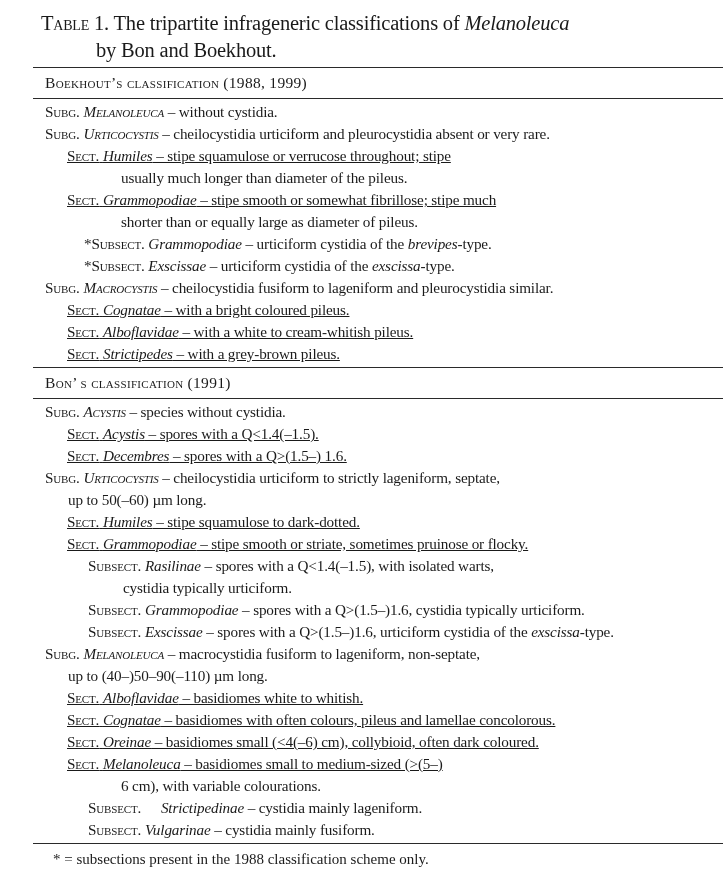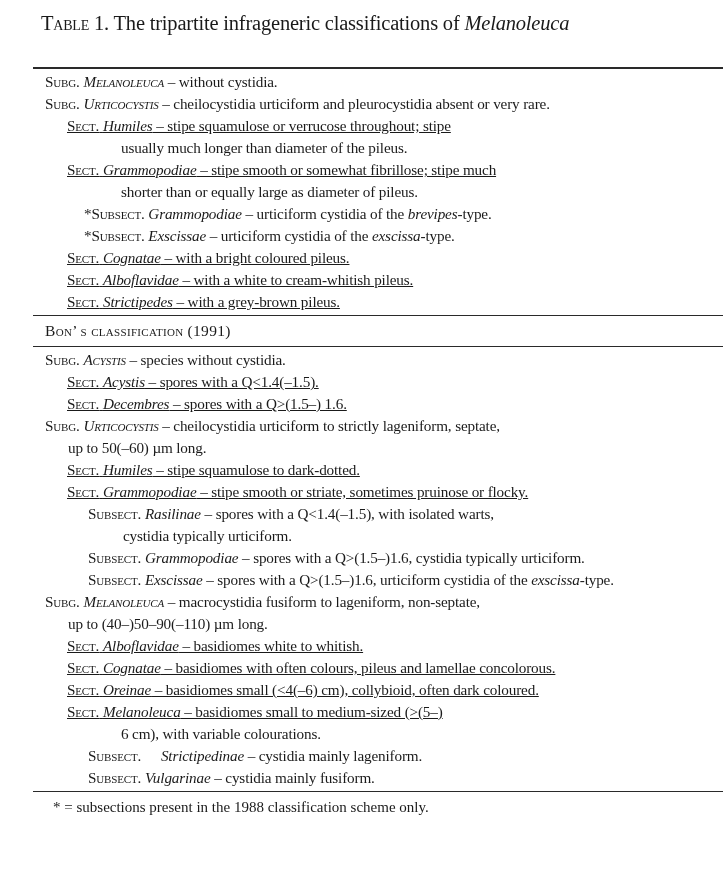--- a/index.html
+++ b/index.html
@@ -41,34 +41,37 @@
     .footnote {
       font-size: 15px; line-height: 24px; padding-left: 20px; padding-top: 3px;
     }
   </style>
 </head>
 <body>
 
 <div class="page">
   <div class="caption">
     <div><span class="sc">Table 1.</span><span> The tripartite infrageneric classifications of </span><i>Melanoleuca</i></div>
+    <div class="line2">by Bon and Boekhout.</div>
   </div>
 
   <div class="table">
     <div class="rule"></div>
+    <div class="section-head">Boekhout’s classification (1988, 1999)</div>
     <div class="rule"></div>
     <div class="rows">
         <div class="row l0"><span class="rank">Subg.</span> <span class="taxon-sc">Melanoleuca</span><span> – without cystidia.</span></div>
         <div class="row l0"><span class="rank">Subg.</span> <span class="taxon-sc">Urticocystis</span><span> – cheilocystidia urticiform and pleurocystidia absent or very rare.</span></div>
         <div class="row l1"><span class="rank">Sect.</span> <span class="" style="font-style: italic;">Humiles</span><span> – stipe squamulose or verrucose throughout; stipe</span></div>
         <div class="row cont1">usually much longer than diameter of the pileus.</div>
         <div class="row l1"><span class="rank">Sect.</span> <span class="" style="font-style: italic;">Grammopodiae</span><span> – stipe smooth or somewhat fibrillose; stipe much</span></div>
         <div class="row cont1">shorter than or equally large as diameter of pileus.</div>
         <div class="row l2s"><span class="rank">*Subsect.</span> <span class="" style="font-style: italic;">Grammopodiae</span><span> – urticiform cystidia of the </span><i>brevipes</i><span>-type.</span></div>
         <div class="row l2s"><span class="rank">*Subsect.</span> <span class="" style="font-style: italic;">Exscissae</span><span> – urticiform cystidia of the </span><i>exscissa</i><span>-type.</span></div>
+        <div class="row l0"><span class="rank">Subg.</span> <span class="taxon-sc">Macrocystis</span><span> – cheilocystidia fusiform to lageniform and pleurocystidia similar.</span></div>
         <div class="row l1"><span class="rank">Sect.</span> <span class="" style="font-style: italic;">Cognatae</span><span> – with a bright coloured pileus.</span></div>
         <div class="row l1"><span class="rank">Sect.</span> <span class="" style="font-style: italic;">Alboflavidae</span><span> – with a white to cream-whitish pileus.</span></div>
         <div class="row l1"><span class="rank">Sect.</span> <span class="" style="font-style: italic;">Strictipedes</span><span> – with a grey-brown pileus.</span></div>
       </div>
     <div class="rule"></div>
     <div class="section-head">Bon’ s classification (1991)</div>
     <div class="rule"></div>
     <div class="rows">
         <div class="row l0"><span class="rank">Subg.</span> <span class="taxon-sc">Acystis</span><span> – species without cystidia.</span></div>
         <div class="row l1"><span class="rank">Sect.</span> <span class="" style="font-style: italic;">Acystis</span><span> – spores with a Q&lt;1.4(–1.5).</span></div>

